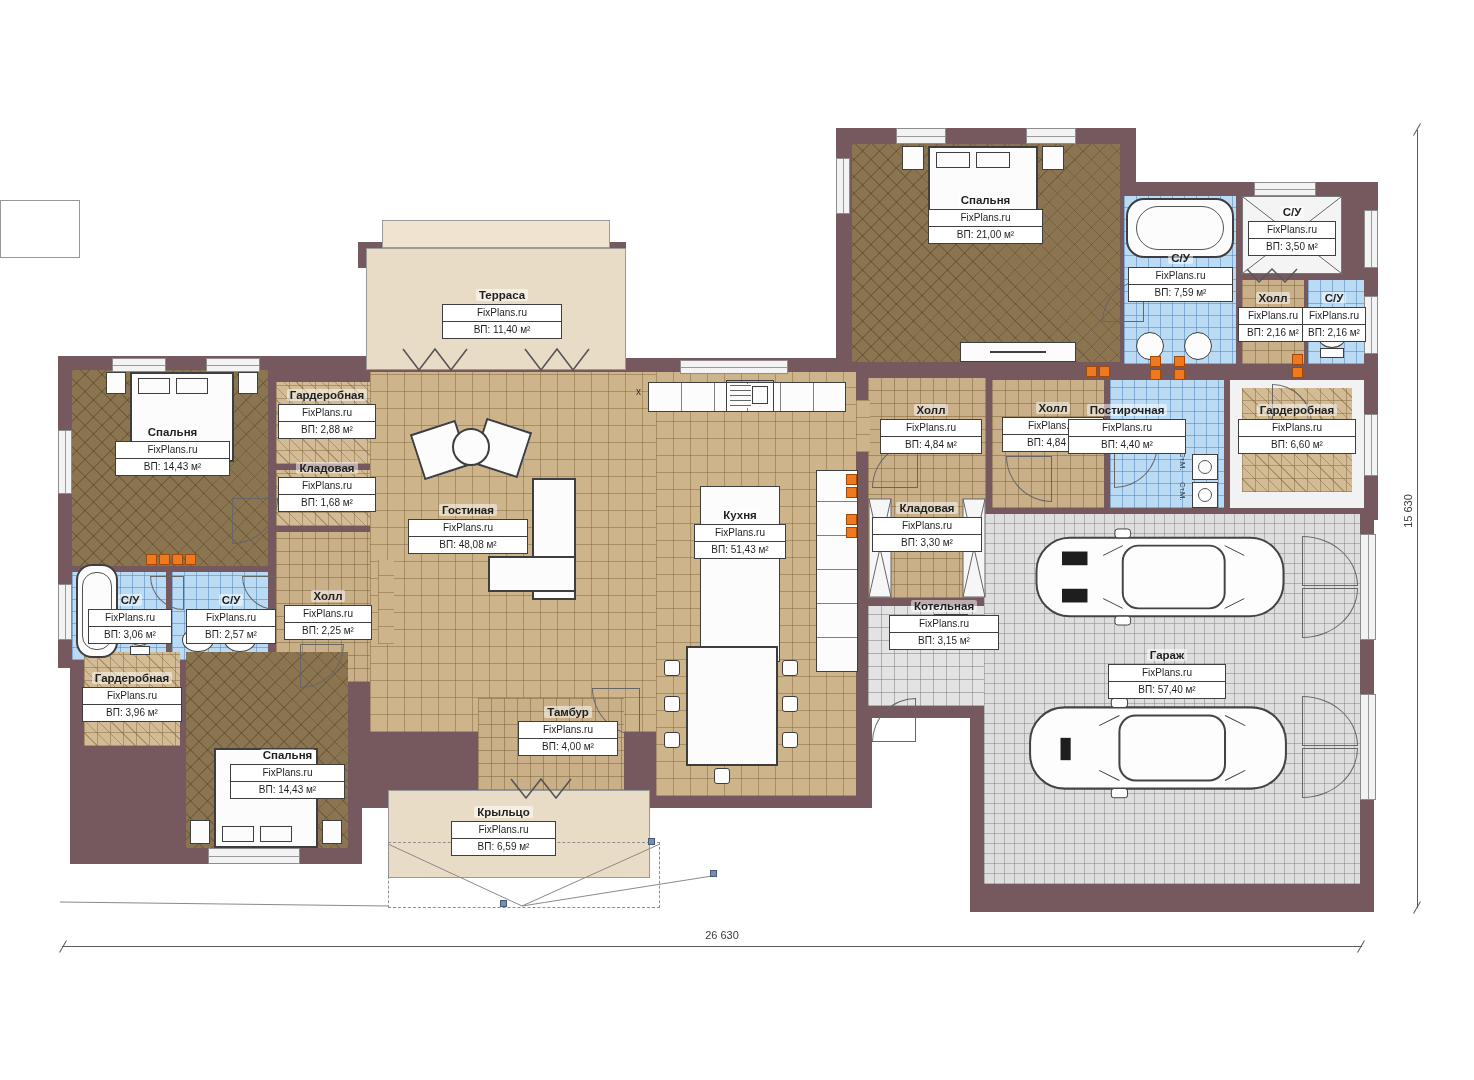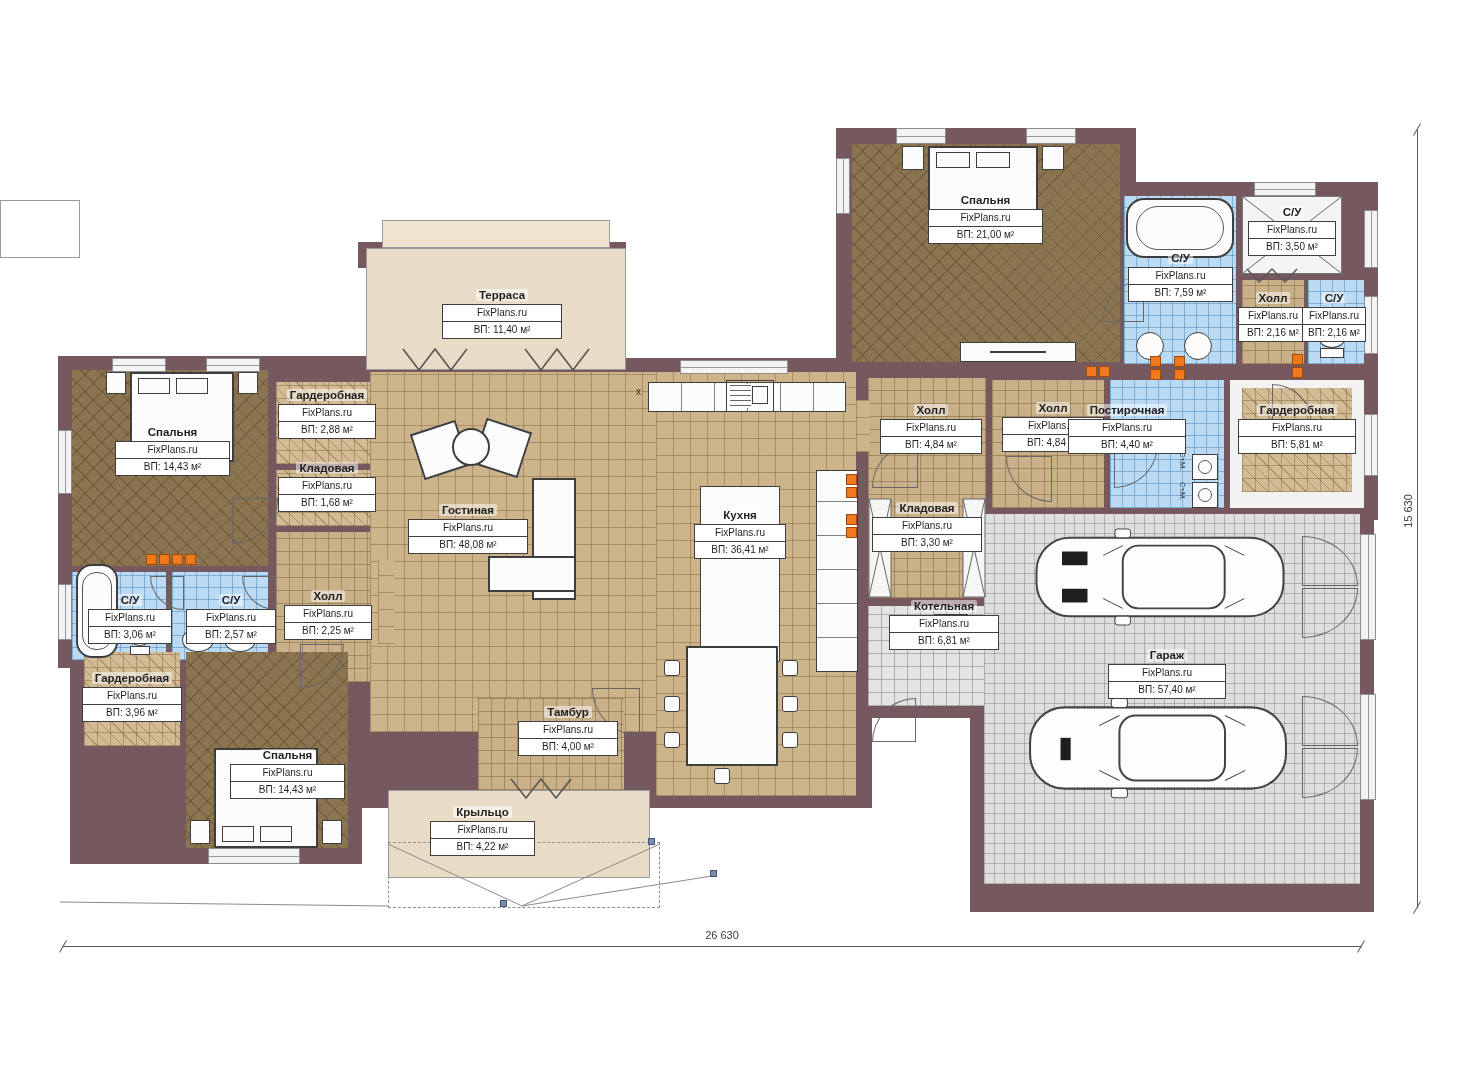--- a/index.html
+++ b/index.html
@@ -380,56 +380,56 @@
     <div class="rname">Постирочная</div>
     <div class="rbox">
         <div class="rrow">FixPlans.ru</div>
         <div class="rrow">ВП: 4,40 м²</div>
       </div>
   </div>
   <div class="rlabel" style="left:1238px;top:400px;width:118px">
     <div class="rname">Гардеробная</div>
     <div class="rbox">
         <div class="rrow">FixPlans.ru</div>
-        <div class="rrow">ВП: 5,81 м²</div>
+        <div class="rrow">ВП: 6,60 м²</div>
       </div>
   </div>
   <div class="rlabel" style="left:872px;top:498px;width:110px">
     <div class="rname">Кладовая</div>
     <div class="rbox">
         <div class="rrow">FixPlans.ru</div>
         <div class="rrow">ВП: 3,30 м²</div>
       </div>
   </div>
   <div class="rlabel" style="left:889px;top:596px;width:110px">
     <div class="rname">Котельная</div>
     <div class="rbox">
         <div class="rrow">FixPlans.ru</div>
-        <div class="rrow">ВП: 6,81 м²</div>
+        <div class="rrow">ВП: 3,15 м²</div>
       </div>
   </div>
   <div class="rlabel" style="left:1108px;top:645px;width:118px">
     <div class="rname">Гараж</div>
     <div class="rbox">
         <div class="rrow">FixPlans.ru</div>
         <div class="rrow">ВП: 57,40 м²</div>
       </div>
   </div>
   <div class="rlabel" style="left:408px;top:500px;width:120px">
     <div class="rname">Гостиная</div>
     <div class="rbox">
         <div class="rrow">FixPlans.ru</div>
         <div class="rrow">ВП: 48,08 м²</div>
       </div>
   </div>
   <div class="rlabel" style="left:694px;top:505px;width:92px">
     <div class="rname">Кухня</div>
     <div class="rbox">
         <div class="rrow">FixPlans.ru</div>
-        <div class="rrow">ВП: 36,41 м²</div>
+        <div class="rrow">ВП: 51,43 м²</div>
       </div>
   </div>
   <div class="rlabel" style="left:115px;top:422px;width:115px">
     <div class="rname">Спальня</div>
     <div class="rbox">
         <div class="rrow">FixPlans.ru</div>
         <div class="rrow">ВП: 14,43 м²</div>
       </div>
   </div>
   <div class="rlabel" style="left:278px;top:385px;width:98px">
@@ -481,25 +481,25 @@
         <div class="rrow">ВП: 14,43 м²</div>
       </div>
   </div>
   <div class="rlabel" style="left:518px;top:702px;width:100px">
     <div class="rname">Тамбур</div>
     <div class="rbox">
         <div class="rrow">FixPlans.ru</div>
         <div class="rrow">ВП: 4,00 м²</div>
       </div>
   </div>
-  <div class="rlabel" style="left:430px;top:802px;width:105px">
+  <div class="rlabel" style="left:451px;top:802px;width:105px">
     <div class="rname">Крыльцо</div>
     <div class="rbox">
         <div class="rrow">FixPlans.ru</div>
-        <div class="rrow">ВП: 4,22 м²</div>
+        <div class="rrow">ВП: 6,59 м²</div>
       </div>
   </div>
 
   <div class="dline" style="left:62px;top:946px;width:1300px;height:1px"></div>
   <div class="tick" style="left:56px;top:946px;transform:rotate(-60deg)"></div>
   <div class="tick" style="left:1354px;top:946px;transform:rotate(-60deg)"></div>
   <div class="dimtxt" style="left:662px;top:929px;width:120px;text-align:center">26 630</div>
 
   <div class="dline" style="left:1417px;top:130px;width:1px;height:778px"></div>
   <div class="tick" style="left:1410px;top:129px;transform:rotate(-60deg)"></div>

